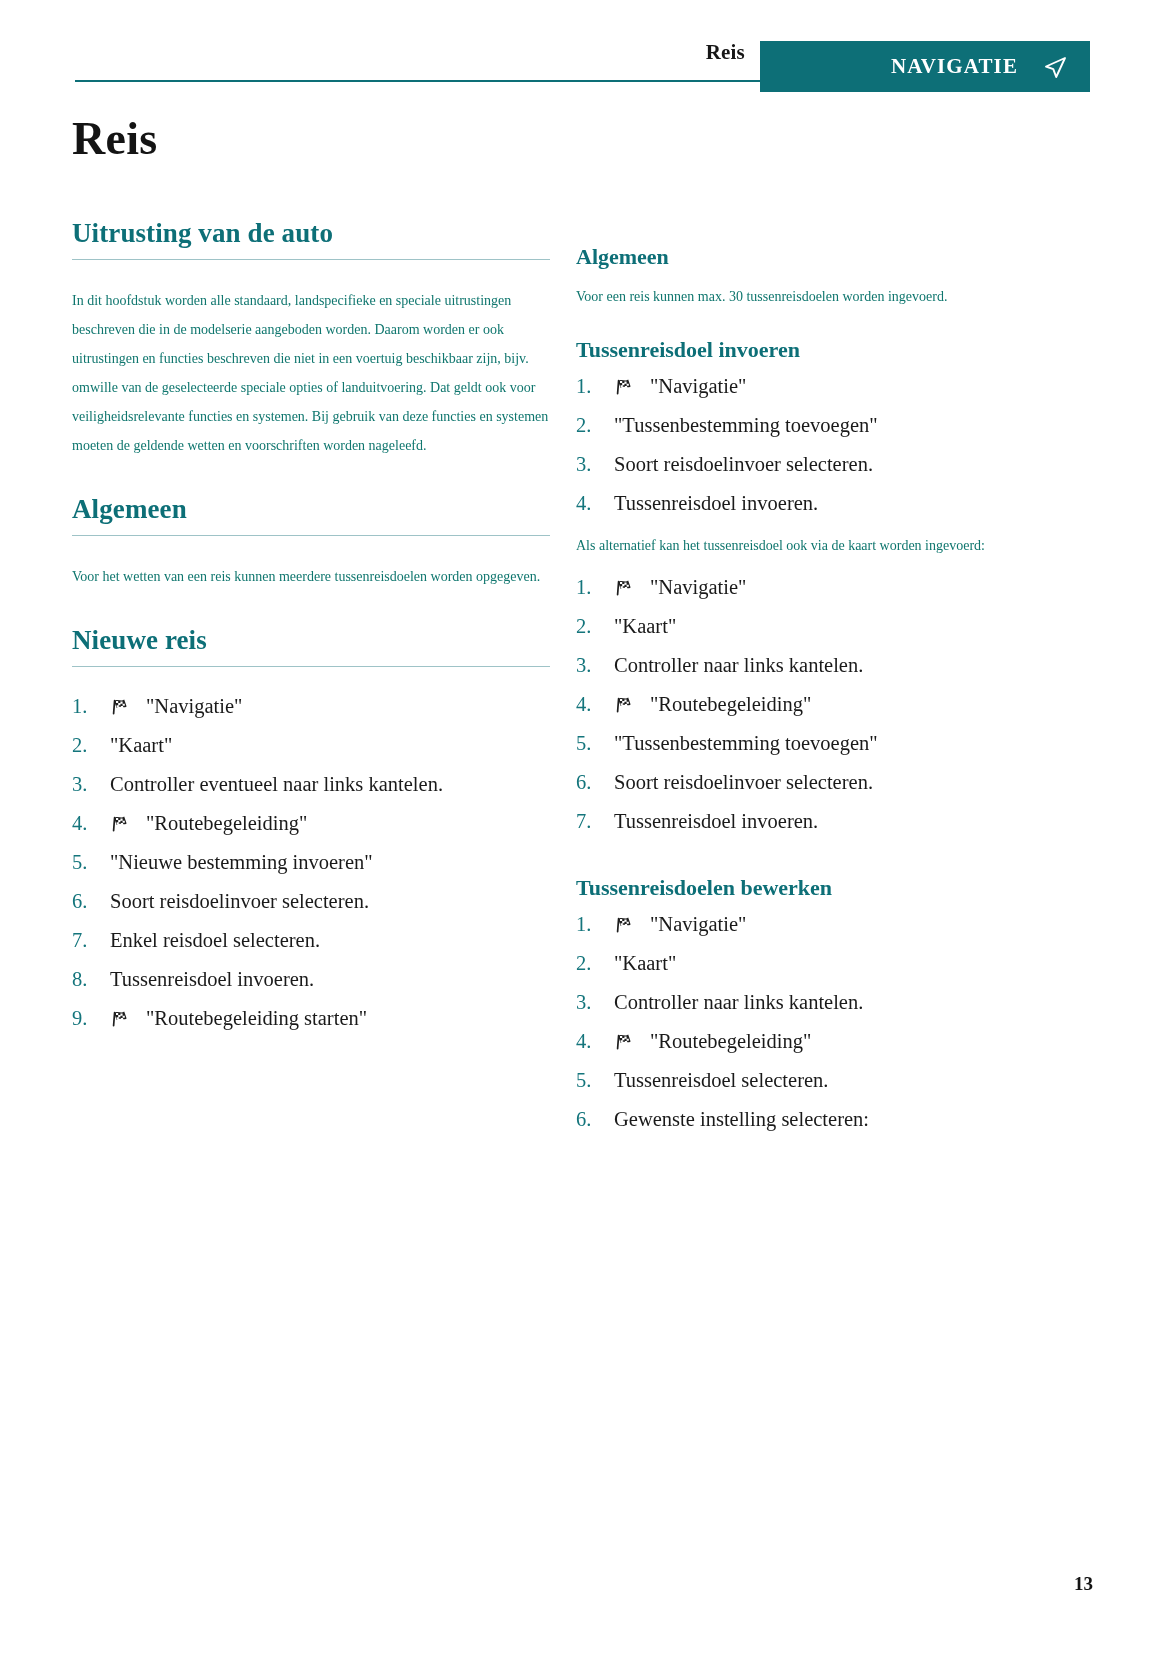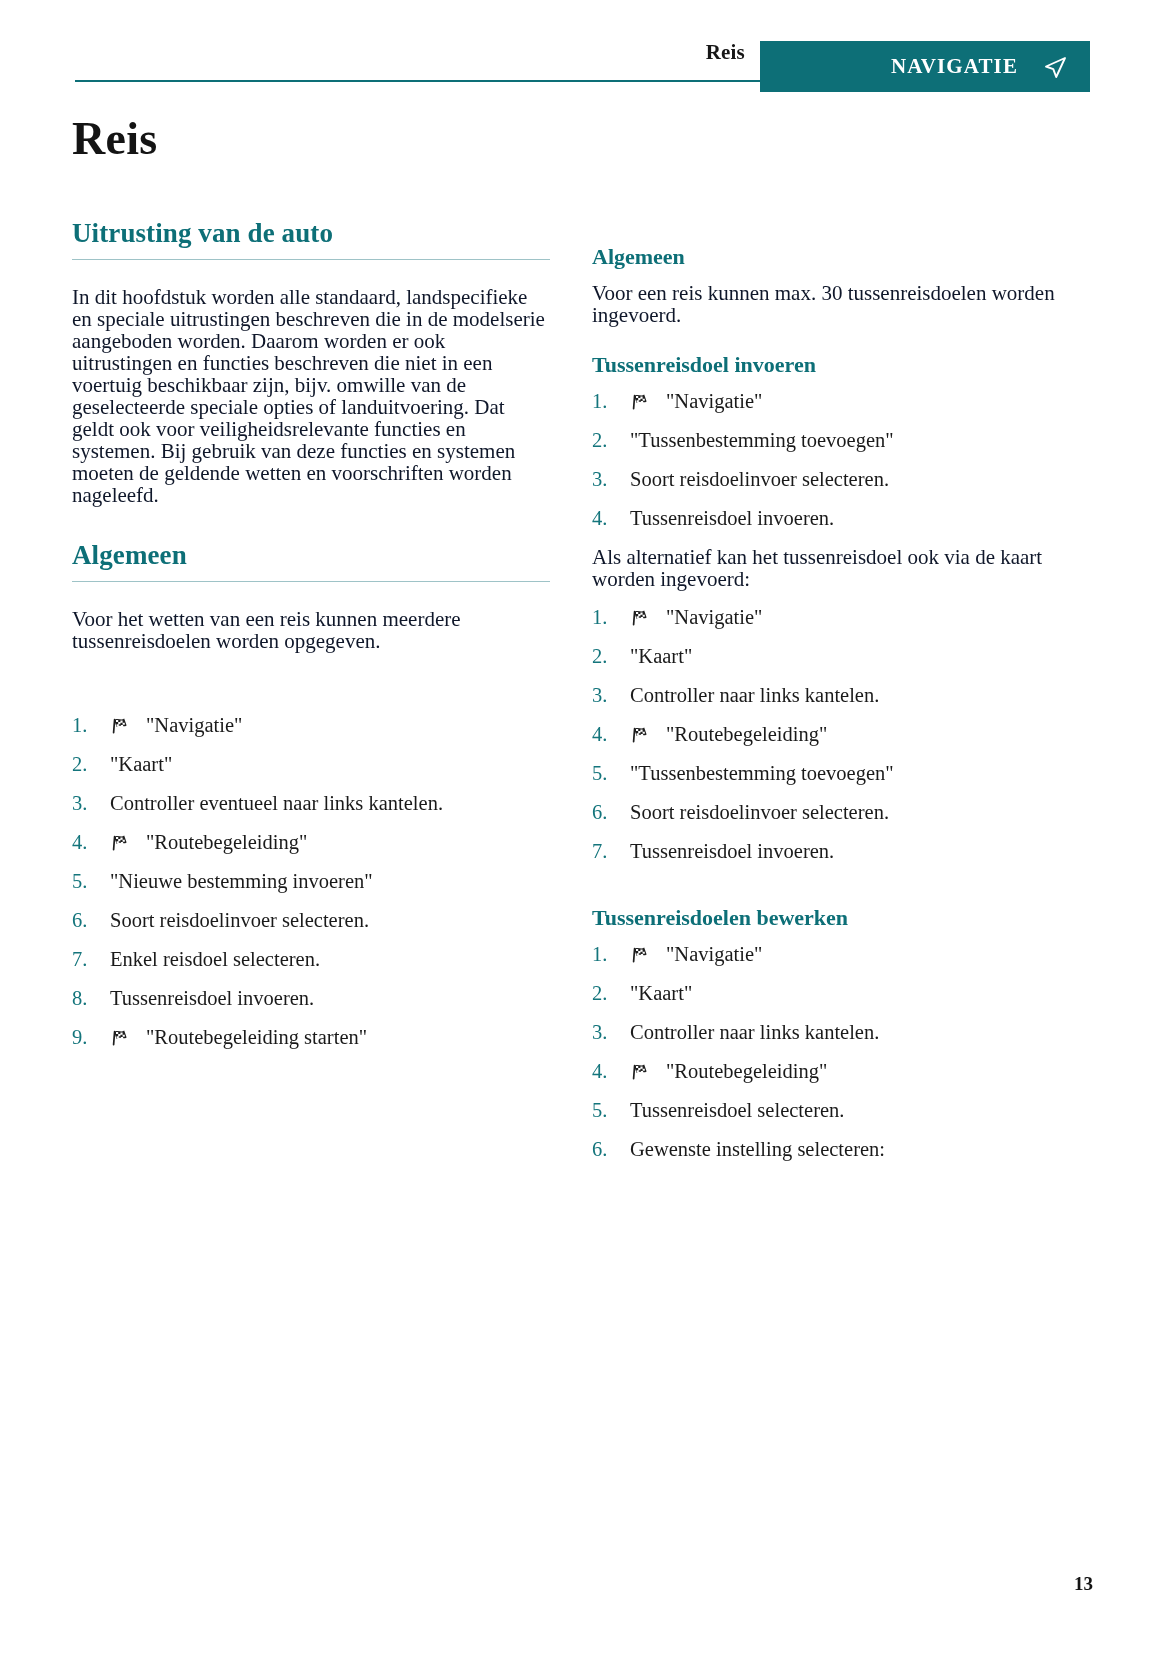--- a/index.html
+++ b/index.html
@@ -84,21 +84,21 @@
     letter-spacing: 0.3px;
   }
 
   
   .columns {
     position: absolute;
     top: 218px;
     left: 72px;
     width: 1020px;
     display: flex;
-    gap: 42px;
+    gap: 26px;
   }
   .col {
     width: 478px;
   }
 
   h2.sec {
     font-size: 27px;
     font-weight: bold;
     color: #0d6f77;
     margin: 0;
@@ -108,24 +108,24 @@
     letter-spacing: 0.1px;
   }
   h3.sub {
     font-size: 22px;
     font-weight: bold;
     color: #0d6f77;
     margin: 0 0 4px 0;
     font-family: "Liberation Serif", "DejaVu Serif", serif;
   }
   p.body {
-    font-size: 21px;
-    line-height: 22px;
+    font-size: 14px;
+    line-height: 29px;
     margin: 0;
-    color: #0f172a;
+    color: #0f766e;
     font-family: "Liberation Serif", "DejaVu Serif", serif;
   }
 
   .spacer-xl { height: 34px; }
   .spacer-lg { height: 26px; }
   .spacer-md { height: 20px; }
   .spacer-xs { height: 8px; }
 
   
   ol.steps {
@@ -197,20 +197,21 @@
     <h2 class="sec">Uitrusting van de auto</h2>
     <div class="spacer-lg"></div>
     <p class="body">In dit hoofdstuk worden alle standaard, landspecifieke en speciale uitrustingen beschreven die in de modelserie aangeboden worden. Daarom worden er ook uitrustingen en functies beschreven die niet in een voertuig beschikbaar zijn, bijv. omwille van de geselecteerde speciale opties of landuitvoering. Dat geldt ook voor veiligheidsrelevante functies en systemen. Bij gebruik van deze functies en systemen moeten de geldende wetten en voorschriften worden nageleefd.</p>
 
     <div class="spacer-xl"></div>
     <h2 class="sec">Algemeen</h2>
     <div class="spacer-lg"></div>
     <p class="body">Voor het wetten van een reis kunnen meerdere tussenreisdoelen worden opgegeven.</p>
 
     <div class="spacer-xl"></div>
+    <h2 class="sec">Nieuwe reis</h2>
     <div class="spacer-md"></div>
     <ol class="steps" id="list-nieuwe-reis">
         <li>
           <span class="num">1.</span>
           <span class="flag-icon">
             <svg width="22" height="20" viewBox="0 0 22 20">
               <path d="M4.2 5.2 C7.5 2.2 11 6.2 14.2 3.6 L16.6 10.4 C13.4 13 9.9 9 6.6 12 Z" fill="#1f1f1f"></path>
               <path d="M6.0 5.0 h2.2 v2.1 h-2.2 z M10.4 5.6 h2.2 v2.1 h-2.2 z M8.2 7.1 h2.2 v2.1 h-2.2 z M12.6 7.7 h2.2 v2.1 h-2.2 z M6.6 9.2 h2.2 v2.1 h-2.2 z M10.9 9.9 h2.2 v2.1 h-2.2 z" fill="#ffffff"></path>
               <path d="M4.6 4.6 L3.6 17.6" stroke="#1f1f1f" stroke-width="1.7" stroke-linecap="round" fill="none"></path>
             </svg>

